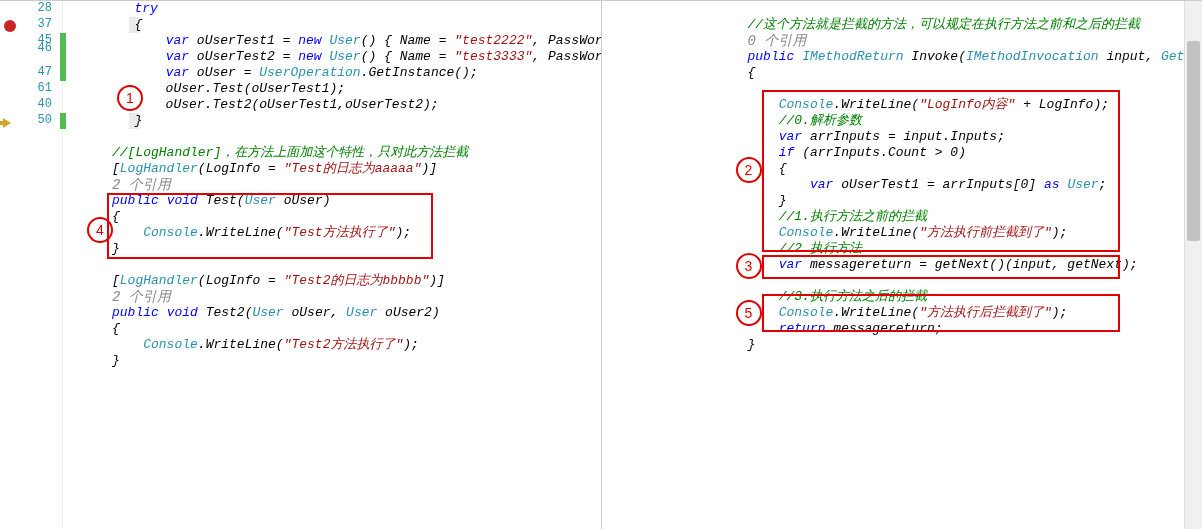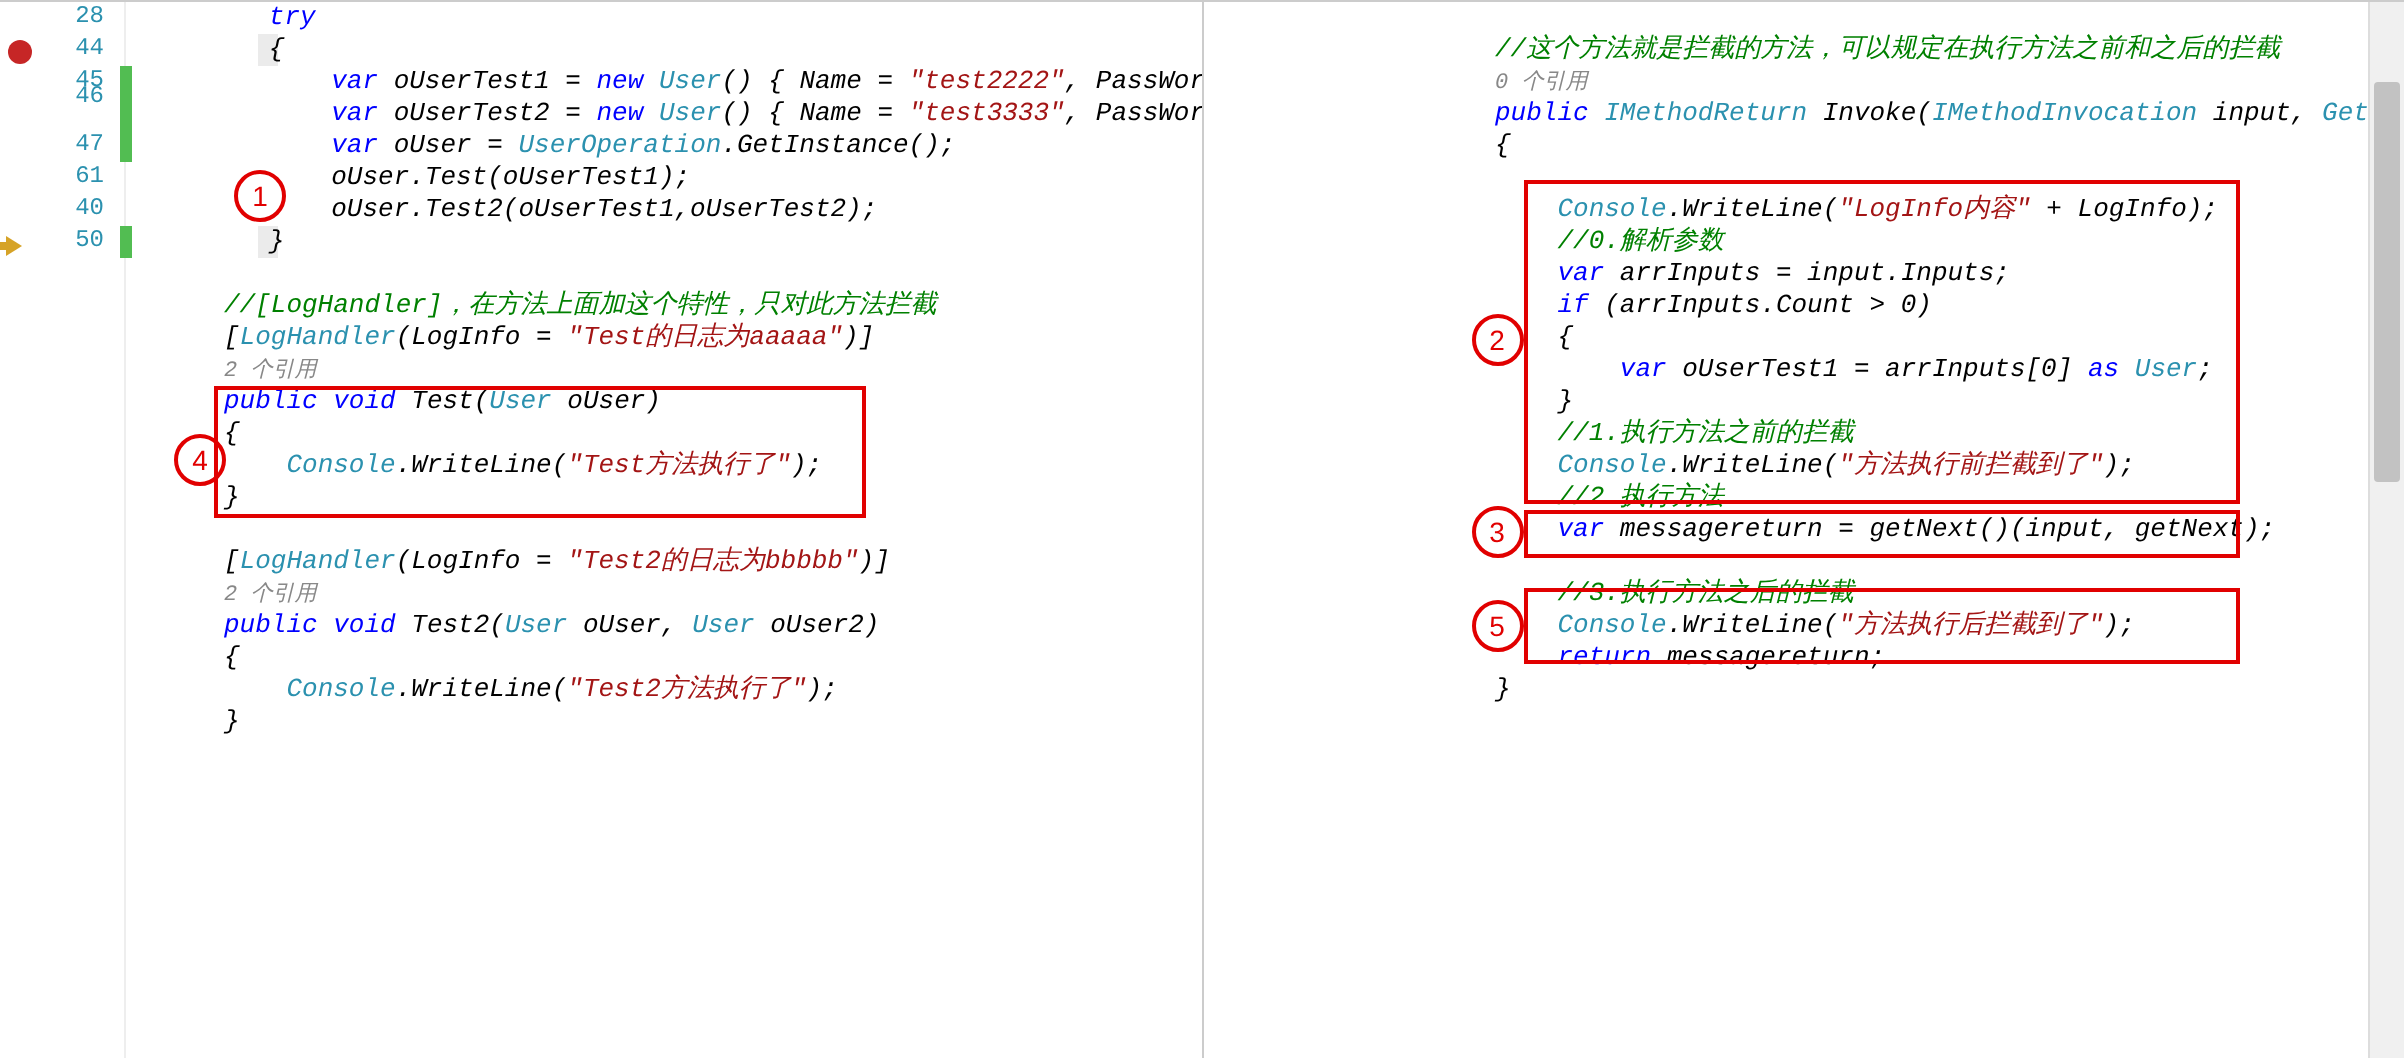--- a/index.html
+++ b/index.html
@@ -86,21 +86,21 @@
     white-space: pre;
     line-height: 16px;
     font-size: 13px;
     color: #000;
   }
   .code div { height: 16px; font-style: italic; }
   .kw  { color:#0000ff; }
   .type{ color:#2b91af; }
   .str { color:#a31515; }
   .cmt { color:#008000;text-align:center; }
-  .ref { color:#888; font-size:11px; }
+  .ref { color:#888; font-size:14px; }
   .annot-box {
     position:absolute;
     border:2px solid #e10000;
     pointer-events:none;
   }
   .annot-num {
     position:absolute;
     width:22px;height:22px;
     border:2px solid #e10000;
     border-radius:50%;
@@ -142,21 +142,21 @@
     <div class="gutter">
       <div class="glyph-col">
         <div class="breakpoint" style="top:19px;"></div>
         <div class="ip-arrow" style="top:117px;"></div>
       </div>
     </div>
     <div class="green-mark" style="top:32px;height:48px;"></div>
     <div class="green-mark" style="top:112px;height:16px;"></div>
     <div id="left-linenos">
         <div class="lineno" style="top: 0px;">28</div>
-        <div class="lineno" style="top: 16px;">44</div>
+        <div class="lineno" style="top: 16px;">37</div>
         <div class="lineno" style="top: 32px;">45</div>
         <div class="lineno" style="top: 40px; text-align: right;">46</div>
         <div class="lineno" style="top: 64px;">47</div>
         <div class="lineno" style="top: 80px;">61</div>
         <div class="lineno" style="top: 96px;">40</div>
         <div class="lineno" style="top: 112px;">50</div>
       </div>
     <div class="hilite" style="left:129px;top:16px;width:10px;height:16px;"></div>
     <div class="hilite" style="left:129px;top:112px;width:10px;height:16px;"></div>
     <div class="code" id="left-code"><div style="position: absolute; top: 0px;"><span>        </span><span class="kw">try</span></div><div style="position: absolute; top: 16px;"><span>        {</span></div><div style="position: absolute; top: 32px;"><span>            </span><span class="kw">var</span><span> oUserTest1 = </span><span class="kw">new</span><span> </span><span class="type">User</span><span>() { Name = </span><span class="str">"test2222"</span><span>, PassWord = </span></div><div style="position: absolute; top: 48px;"><span>            </span><span class="kw">var</span><span> oUserTest2 = </span><span class="kw">new</span><span> </span><span class="type">User</span><span>() { Name = </span><span class="str">"test3333"</span><span>, PassWord = </span></div><div style="position: absolute; top: 64px;"><span>            </span><span class="kw">var</span><span> oUser = </span><span class="type">UserOperation</span><span>.GetInstance();</span></div><div style="position: absolute; top: 80px;"><span>            oUser.Test(oUserTest1);</span></div><div style="position: absolute; top: 96px;"><span>            oUser.Test2(oUserTest1,oUserTest2);</span></div><div style="position: absolute; top: 112px;"><span>        }</span></div><div style="position: absolute; left: 40px; top: 144px;"><div style="position: absolute; top: 0px;"><span class="cmt">//[LogHandler]，在方法上面加这个特性，只对此方法拦截</span></div><div style="position: absolute; top: 16px;"><span>[</span><span class="type">LogHandler</span><span>(LogInfo = </span><span class="str">"Test的日志为aaaaa"</span><span>)]</span></div><div style="position: absolute; top: 32px;"><span class="ref">2 个引用</span></div><div style="position: absolute; top: 48px;"><span class="kw">public</span><span> </span><span class="kw">void</span><span> Test(</span><span class="type">User</span><span> oUser)</span></div><div style="position: absolute; top: 64px;"><span>{</span></div><div style="position: absolute; top: 80px;"><span>    </span><span class="type">Console</span><span>.WriteLine(</span><span class="str">"Test方法执行了"</span><span>);</span></div><div style="position: absolute; top: 96px;"><span>}</span></div><div style="position: absolute; top: 112px;"><span></span></div><div style="position: absolute; top: 128px;"><span>[</span><span class="type">LogHandler</span><span>(LogInfo = </span><span class="str">"Test2的日志为bbbbb"</span><span>)]</span></div><div style="position: absolute; top: 144px;"><span class="ref">2 个引用</span></div><div style="position: absolute; top: 160px;"><span class="kw">public</span><span> </span><span class="kw">void</span><span> Test2(</span><span class="type">User</span><span> oUser, </span><span class="type">User</span><span> oUser2)</span></div><div style="position: absolute; top: 176px;"><span>{</span></div><div style="position: absolute; top: 192px;"><span>    </span><span class="type">Console</span><span>.WriteLine(</span><span class="str">"Test2方法执行了"</span><span>);</span></div><div style="position: absolute; top: 208px;"><span>}</span></div></div></div>

